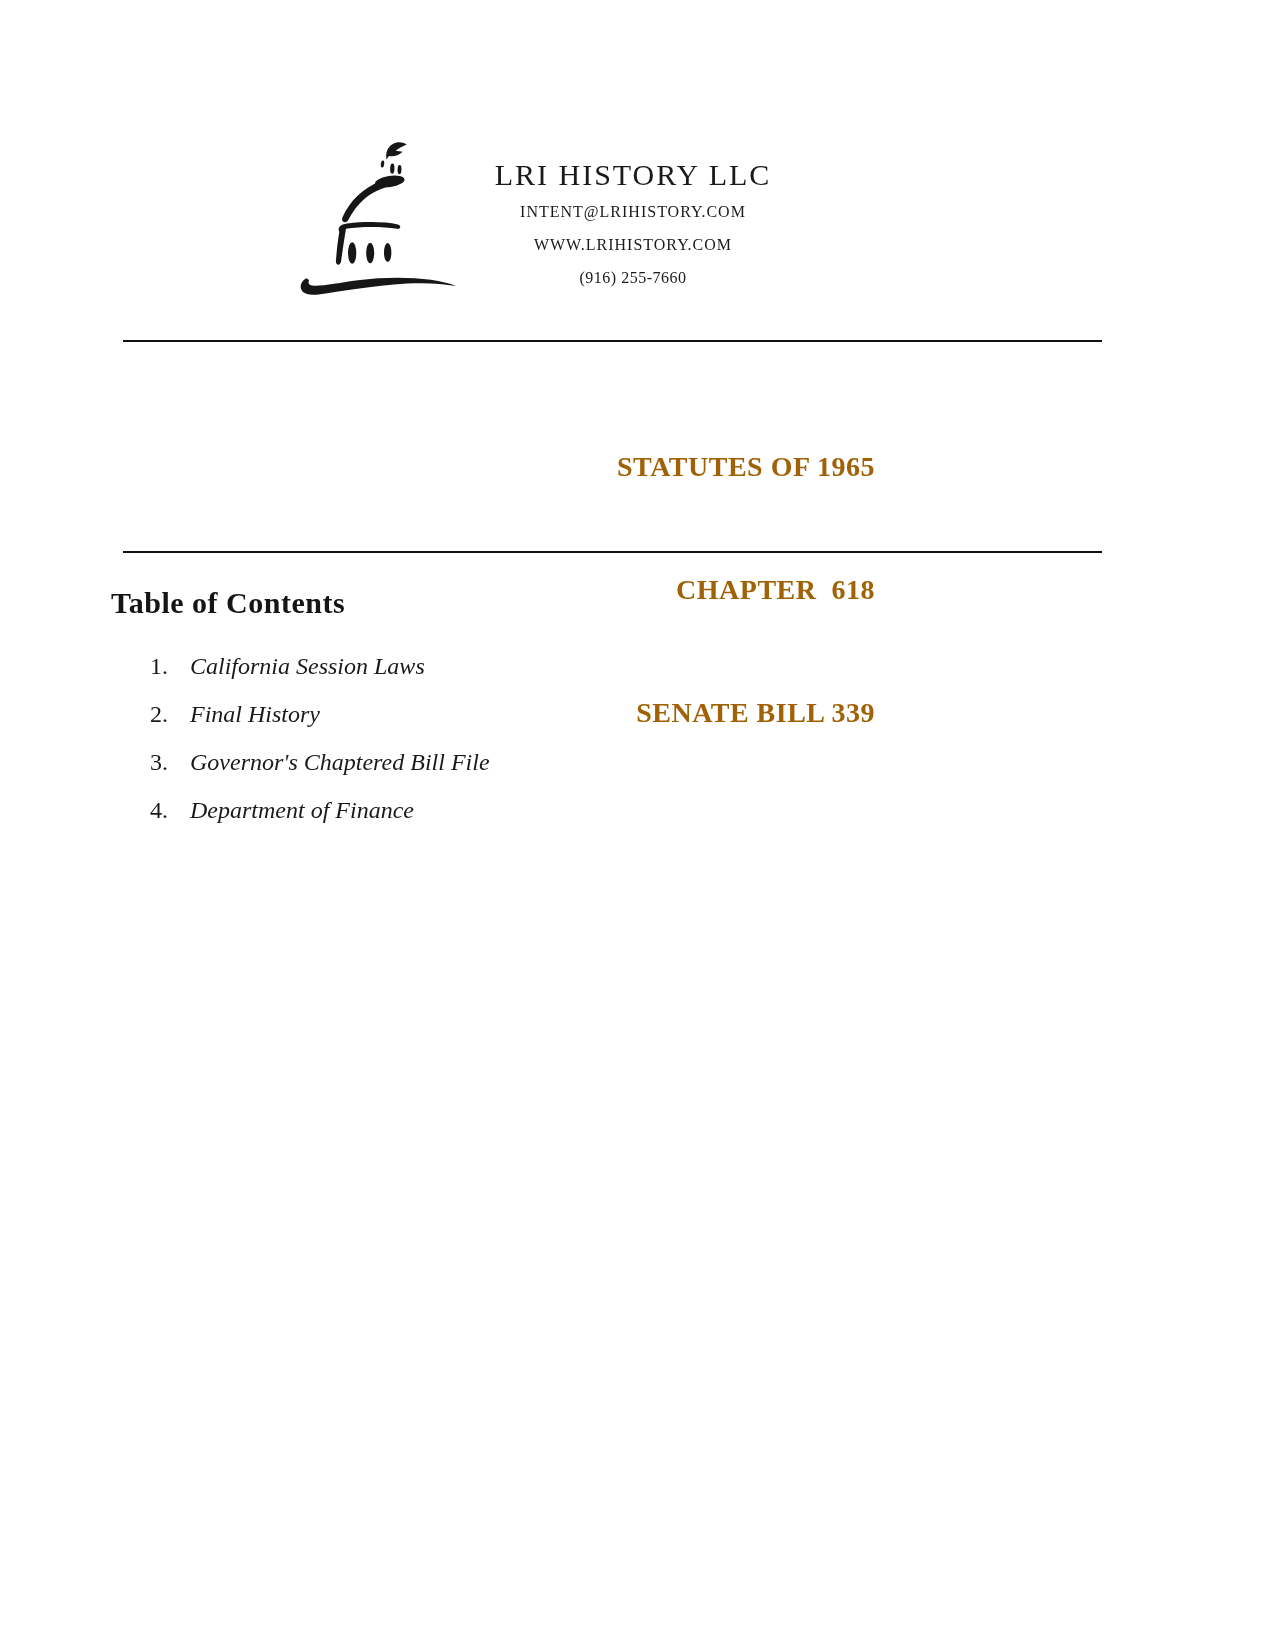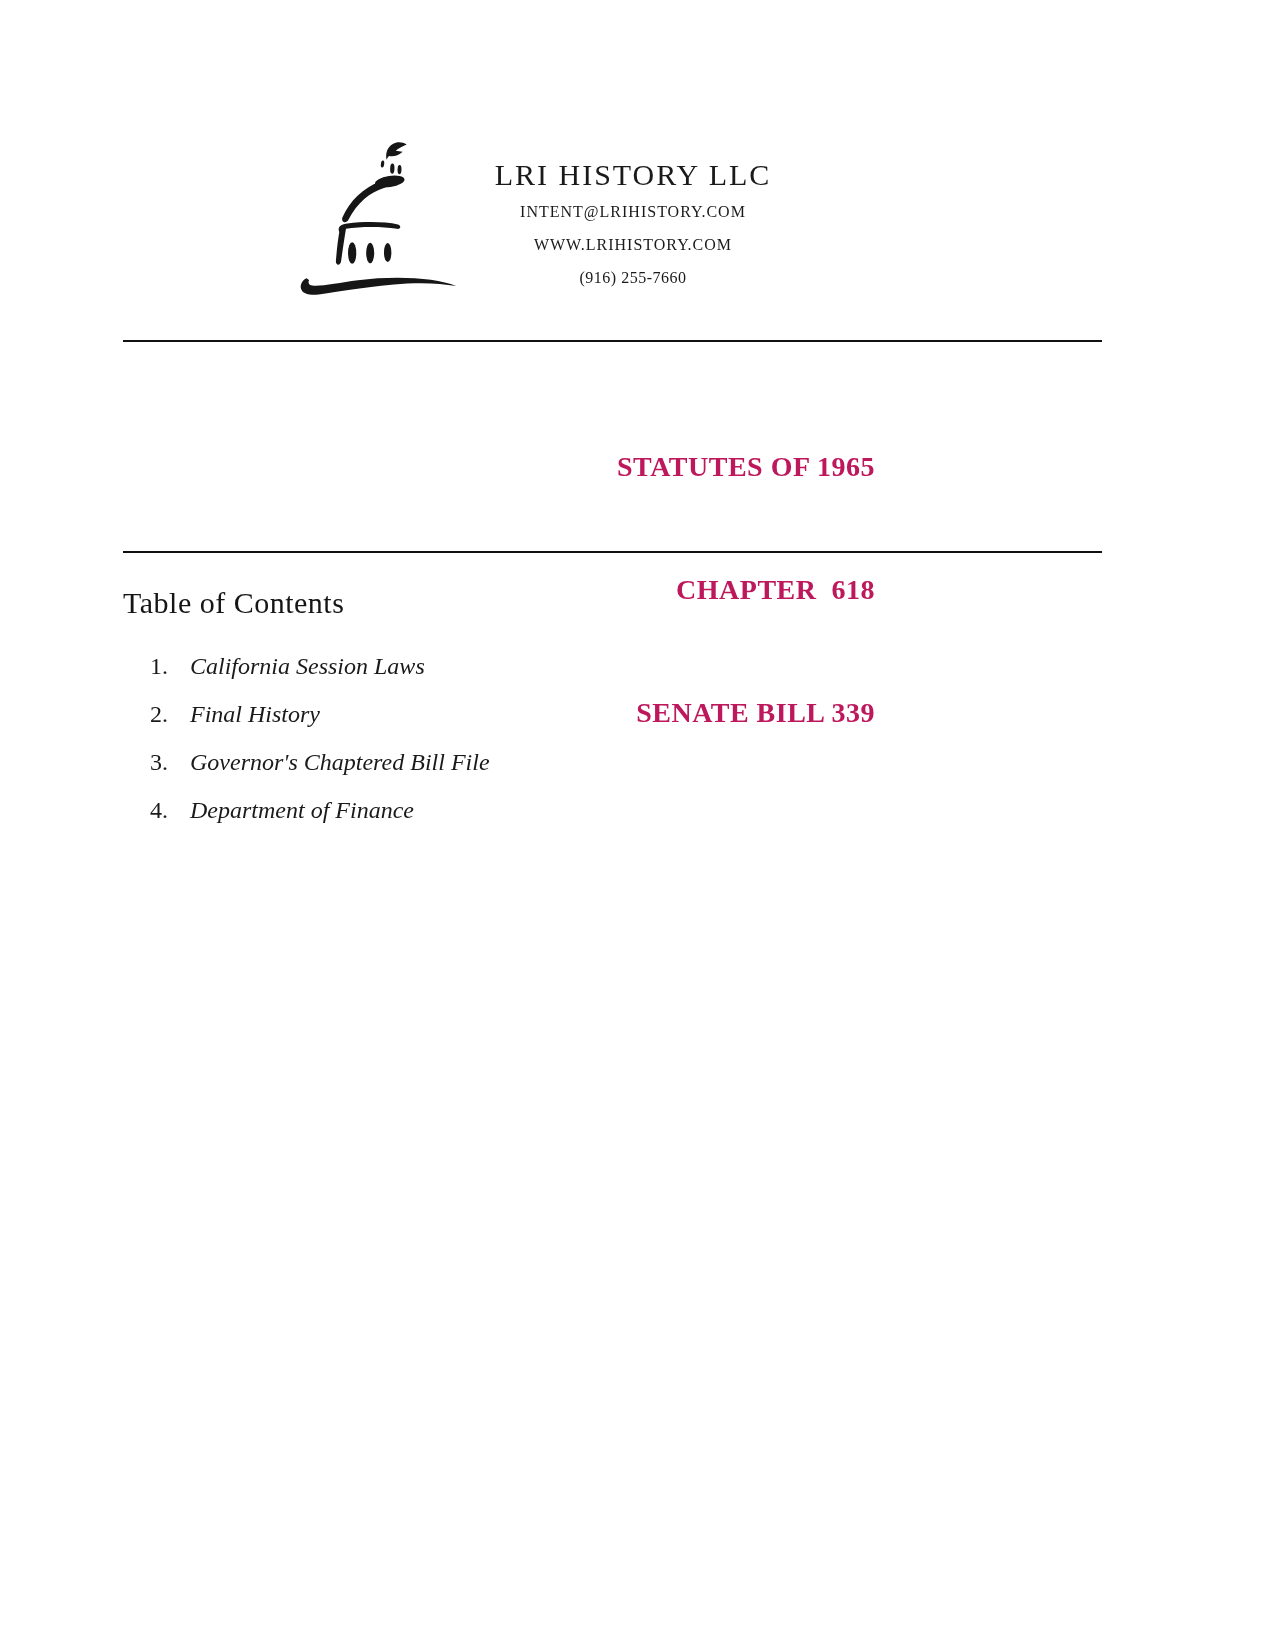--- a/index.html
+++ b/index.html
@@ -60,31 +60,31 @@
   
   .statutes {
     position: absolute;
     top: 364px;
     right: 233px;
     text-align: right;
     font-weight: bold;
     font-size: 28px;
     line-height: 41px;
     letter-spacing: 0.5px;
-    color: #be185d;
+    color: #a16207;
     white-space: pre;
   }
 
   
   .toc-heading {
     position: absolute;
-    left: 123px;
+    left: 111px;
     top: 586px;
     font-size: 30px;
-    font-weight: normal;
+    font-weight: bold;
     letter-spacing: 0.5px;
     color: #151515;
   }
   .toc-list {
     position: absolute;
     left: 150px;
     top: 652px;
     list-style: none;
   }
   .toc-item {

